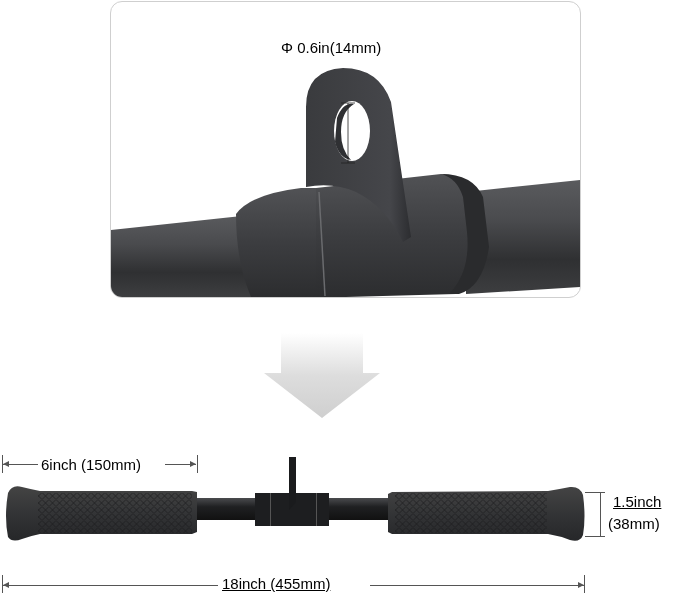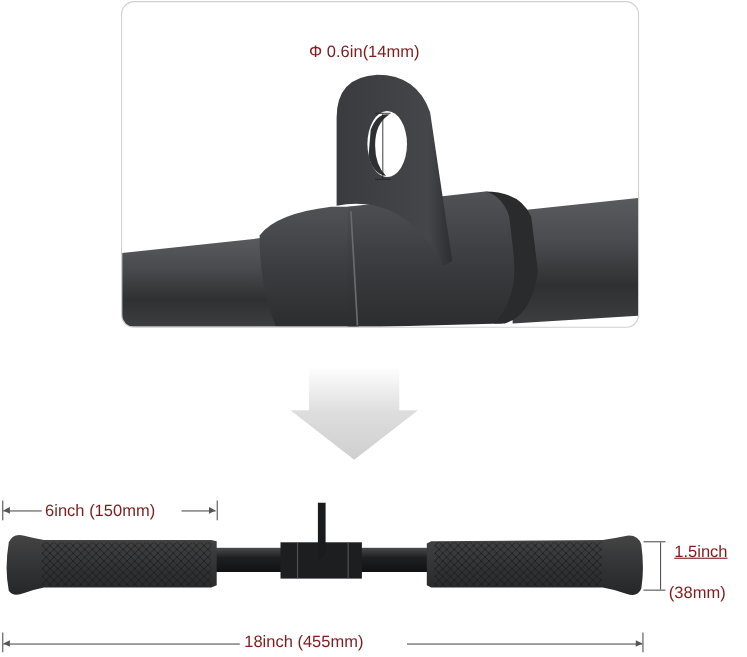--- a/index.html
+++ b/index.html
@@ -1,19 +1,19 @@
 <!DOCTYPE html>
 <html><head>
 <meta charset="utf-8">
 <style>
   html,body{margin:0;padding:0;background:#fff;}
   body{width:679px;height:597px;position:relative;overflow:hidden;font-family:"Liberation Sans",sans-serif;color:#222;}
   .abs{position:absolute;}
   .detail-panel{left:110px;top:1px;width:469px;height:295px;border:1px solid #cfcfcf;border-radius:12px;background:#fff;overflow:hidden;}
-  .label{font-size:15px;color:#7f1d1d;white-space:nowrap;line-height:1;}
+  .label{font-size:15px;color:#000000;white-space:nowrap;line-height:1;}
   .dimline{background:#555;height:1px;}
   .tick{background:#555;width:1px;}
   .arrowhead-l{width:0;height:0;border-top:3px solid transparent;border-bottom:3px solid transparent;border-right:6px solid #555;}
   .arrowhead-r{width:0;height:0;border-top:3px solid transparent;border-bottom:3px solid transparent;border-left:6px solid #555;}
 </style>
 </head>
 <body>
 
 <div class="abs detail-panel">
   <svg width="469" height="295" viewBox="0 0 469 295">
@@ -110,22 +110,22 @@
   <div class="abs arrowhead-l" style="left:3px;top:21px;"></div>
   <div class="abs label" style="left:41px;top:17px;">6inch (150mm)</div>
   <div class="abs dimline" style="left:165px;top:24px;width:31px;"></div>
   <div class="abs arrowhead-r" style="left:190px;top:21px;"></div>
   <div class="abs tick" style="left:197px;top:15px;height:18px;"></div>
 
   <div class="abs dimline" style="left:585px;top:52px;width:20px;"></div>
   <div class="abs dimline" style="left:585px;top:96px;width:20px;"></div>
   <div class="abs tick" style="left:600px;top:53px;height:43px;"></div>
   <div class="abs label" style="left:613px;top:54px;text-decoration:underline;">1.5inch</div>
-  <div class="abs label" style="left:608px;top:76px;margin-top:16px;">(38mm)</div>
+  <div class="abs label" style="left:608px;top:76px;">(38mm)</div>
 
   <div class="abs tick" style="left:2px;top:135px;height:18px;"></div>
   <div class="abs dimline" style="left:3px;top:145px;width:215px;"></div>
   <div class="abs arrowhead-l" style="left:3px;top:142px;"></div>
-  <div class="abs label" style="left:222px;top:136px;">18inch (455mm)</div>
+  <div class="abs label" style="left:222px;top:136px;text-decoration:underline;">18inch (455mm)</div>
   <div class="abs dimline" style="left:370px;top:145px;width:214px;"></div>
   <div class="abs arrowhead-r" style="left:578px;top:142px;"></div>
   <div class="abs tick" style="left:584px;top:135px;height:18px;"></div>
 </div>
 
 </body></html>

